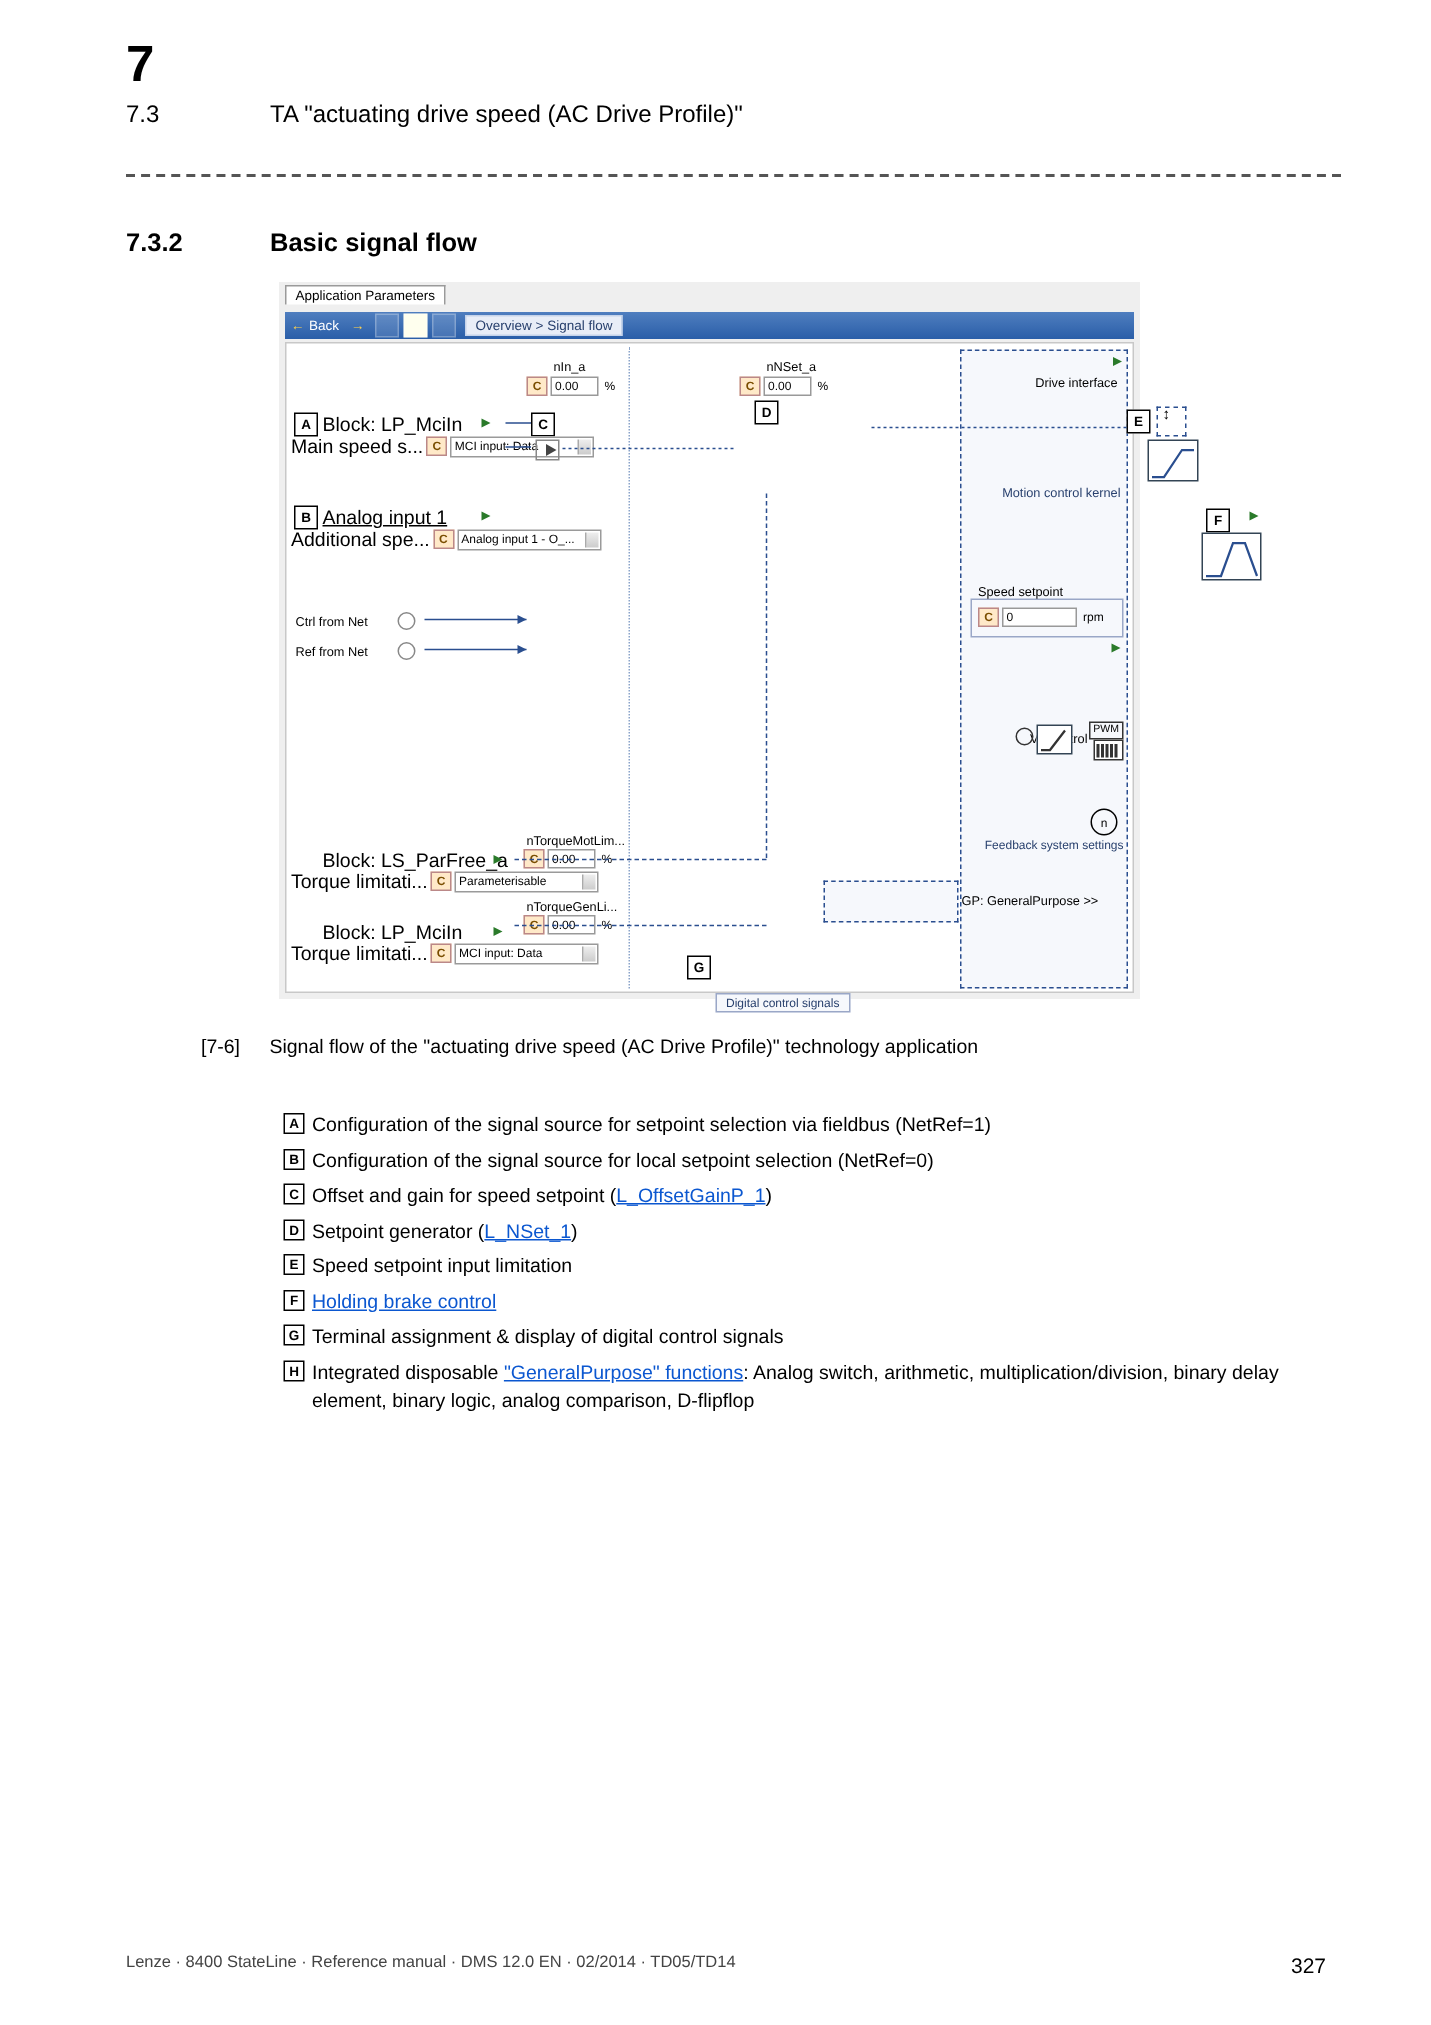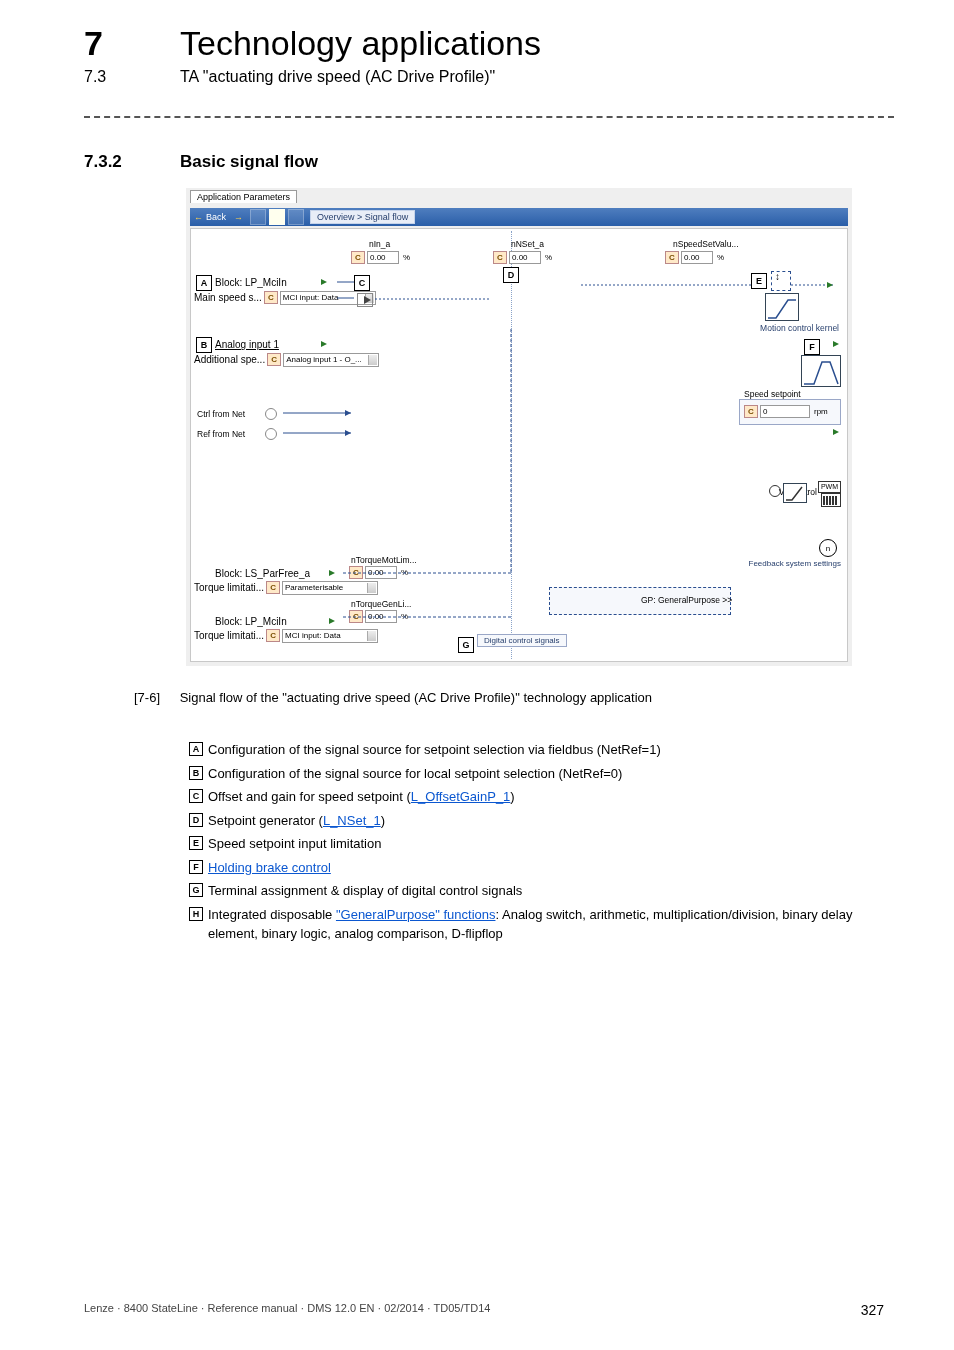--- a/index.html
+++ b/index.html
@@ -5,39 +5,39 @@
   @page { size: 954px 1350px; margin: 0; }
   html, body { margin: 0; padding: 0; width: 954px; height: 1350px; font-family: "Segoe UI", "Myriad Pro", Arial, sans-serif; color: #000; background: #fff; position: relative; }
   .page { position: relative; width: 954px; height: 1350px; }
   .chapnum { position: absolute; left: 84px; top: 24px; font-size: 34px; font-weight: 600; }
   .chaptitle { position: absolute; left: 180px; top: 24px; font-size: 34px; font-weight: 400; }
   .secnum { position: absolute; left: 84px; top: 68px; font-size: 16px; }
   .sectitle { position: absolute; left: 180px; top: 68px; font-size: 16px; }
   .dashline { position: absolute; left: 84px; top: 116px; right: 60px; height: 0; border-top: 2px dashed #555; }
   .subsecnum { position: absolute; left: 84px; top: 152px; font-size: 17px; font-weight: 700; }
   .subsectitle { position: absolute; left: 180px; top: 152px; font-size: 17px; font-weight: 700; }
-  .diagram-frame { position: absolute; left: 186px; top: 188px; width: 666px; height: 478px; background: #efefef; font-family: Tahoma, Arial, sans-serif; font-size: 9px; color: #000; }
+  .diagram-frame { position: absolute; left: 186px; top: 188px; width: 574px; height: 478px; background: #efefef; font-family: Tahoma, Arial, sans-serif; font-size: 9px; color: #000; }
   .tabbar { position: absolute; left: 4px; top: 2px; width: 660px; height: 18px; }
   .tab { display: inline-block; background: #fff; border: 1px solid #9a9a9a; border-bottom: none; padding: 1px 6px; font-size: 9px; }
   .toolbar { position: absolute; left: 4px; top: 20px; right: 4px; height: 18px; background: linear-gradient(#4f7ebf, #2a5ea8); color: #fff; display: flex; align-items: center; }
   .tb-back { display:inline-flex; align-items:center; gap:3px; padding:0 4px; color:#fff; font-size:9px; }
   .tb-icon { display:inline-block; width:14px; height:14px; border:1px solid #fff4; background: rgba(255,255,255,.12); margin-left:3px; }
   .crumb { display:inline-block; background:#e8edf7; color:#29416e; padding:1px 6px; margin-left:6px; border:1px solid #c5d3ea; font-size:9px; }
   .flow-canvas { position:absolute; left:4px; top:40px; right:4px; bottom:4px; background:#fff; border:1px solid #c8c8c8; }
   .lbl { position:absolute; font-size:8.5px; color:#000; white-space:nowrap; }
   .valbox { position:absolute; display:flex; align-items:center; gap:2px; }
   .cchip { display:inline-flex; align-items:center; justify-content:center; width:12px; height:11px; border:1px solid #b88; background:#ffe9c8; color:#7a4e00; font-weight:bold; font-size:8px; }
   .numfield { display:inline-block; min-width:26px; height:11px; border:1px solid #999; background:#fff; padding:0 2px; font-size:8px; line-height:11px; }
   .pct { font-size:8px; padding-left:2px; }
   .marker { position:absolute; width:14px; height:14px; border:1.4px solid #000; background:#fff; display:flex; align-items:center; justify-content:center; font:700 9px Arial; }
   .panel-block { position:absolute; border:1px solid #2a4e8f; background:#f6f8fc; }
   .panel-block.dashed { border-style:dashed; }
   .panel-title { font-size:8.5px; color:#29416e; text-align:right; padding:1px 3px; }
   .smallbtn { position:absolute; display:flex; align-items:center; gap:2px; height:13px; }
-  .smallbtn .txt { font-size:10px; }
+  .smallbtn .txt { font-size:13px; }
   .drop { display:inline-block; min-width:82px; height:12px; border:1px solid #9a9a9a; background:#fff; font-size:8px; line-height:12px; padding:0 10px 0 2px; position:relative; }
   .drop:after { content:""; position:absolute; right:1px; top:1px; width:8px; height:10px; background:linear-gradient(#eee,#ccc); border-left:1px solid #aaa; }
   .radio { position:absolute; width:10px; height:10px; border:1px solid #888; border-radius:50%; background:#fff; }
   .arrow-r { position:absolute; width:0; height:0; border-top:3px solid transparent; border-bottom:3px solid transparent; border-left:6px solid #2a7a2a; }
   .tiny-tri { display:inline-block; width:0; height:0; border-top:4px solid transparent; border-bottom:4px solid transparent; border-left:7px solid #444; margin-left:4px; }
   .icon-updown { position:absolute; font-size:10px; font-weight:bold; }
   .motor { position:absolute; width:16px; height:16px; border:1px solid #000; border-radius:50%; display:flex; align-items:center; justify-content:center; font-size:8px; }
   .feedback-lbl { position:absolute; font-size:8px; color:#29416e; }
   .pwmbox { position:absolute; display:flex; align-items:center; gap:2px; }
   .pwmword { border:1px solid #333; padding:0 2px; font-size:7px; line-height:10px; }
@@ -49,28 +49,27 @@
   .fig-caption .figid { display:inline-block; width:42px; }
   .legend { position: absolute; left: 184px; top: 740px; right: 70px; font-size: 13px; line-height: 1.5; }
   .legend .row { display:flex; margin-bottom: 4px; }
   .legend .key { width: 24px; flex: none; display:flex; align-items:flex-start; justify-content:center; }
   .legend .keybox { display:inline-block; width:12px; height:12px; border:1.2px solid #000; font:700 9px/12px Arial; text-align:center; margin-top:2px; background:#fff; }
   .legend .txt { flex:1; }
   a.link { color:#0b57d0; text-decoration: underline; }
   .footer { position:absolute; left:84px; bottom:36px; font-size:11px; color:#444; }
   .pagenum { position:absolute; right:70px; bottom:32px; font-size:14px; }
   .digi-sig { position:absolute; display:flex; align-items:center; gap:4px; }
-  .digi-sig .box { border:1px solid #9aa7c7; background:#f6f8fc; padding:1px 6px; font-size:8px; color:#29416e; }
+  .digi-sig .box { border:1px solid #9aa7c7; background:#f6f8fc; padding:1px 6px; font-size:8px; color:#29416e;margin-top:28px; }
 </style>
 </head>
 <body>
 <div class="page">
 
 <div class="chapnum">7</div>
-<div class="chaptitle">Technology applications</div>
 <div class="secnum">7.3</div>
 <div class="sectitle">TA "actuating drive speed (AC Drive Profile)"</div>
 <div class="dashline"></div>
 <div class="subsecnum">7.3.2</div>
 <div class="subsectitle">Basic signal flow</div>
 
 <div class="diagram-frame">
   <div class="tabbar">
     <span class="tab">Application Parameters</span>
   </div>
@@ -106,20 +105,26 @@
       <span class="pct">%</span>
     </div>
 
     <span class="lbl" style="left:482px; top:10px;">nSpeedSetValu...</span>
     <div class="valbox" style="left:474px; top:22px;">
       <span class="cchip">C</span>
       <span class="numfield">0.00</span>
       <span class="pct">%</span>
     </div>
 
+    <div class="panel-block dashed" style="right:3px; top:4px; width:110px; height:424px;">
+      <div class="panel-title">
+        <span class="arrow-r" style="position:static; display:inline-block; border-left-color:#2a7a2a; vertical-align:middle;"></span>
+      </div>
+      <div class="lbl" style="right:6px; top:16px;">Drive interface</div>
+    </div>
 
     <div class="marker" style="left:5px; top:46px;">A</div>
     <div class="marker" style="left:5px; top:108px;">B</div>
     <div class="marker" style="left:163px; top:46px;">C</div>
     <div class="marker" style="left:312px; top:38px;">D</div>
     <div class="marker" style="left:560px; top:44px;">E</div>
     <div class="marker" style="left:613px; top:110px;">F</div>
     <div class="marker" style="left:267px; top:408px;">G</div>
     <div class="marker" style="left:367px; top:367px;">H</div>
 

